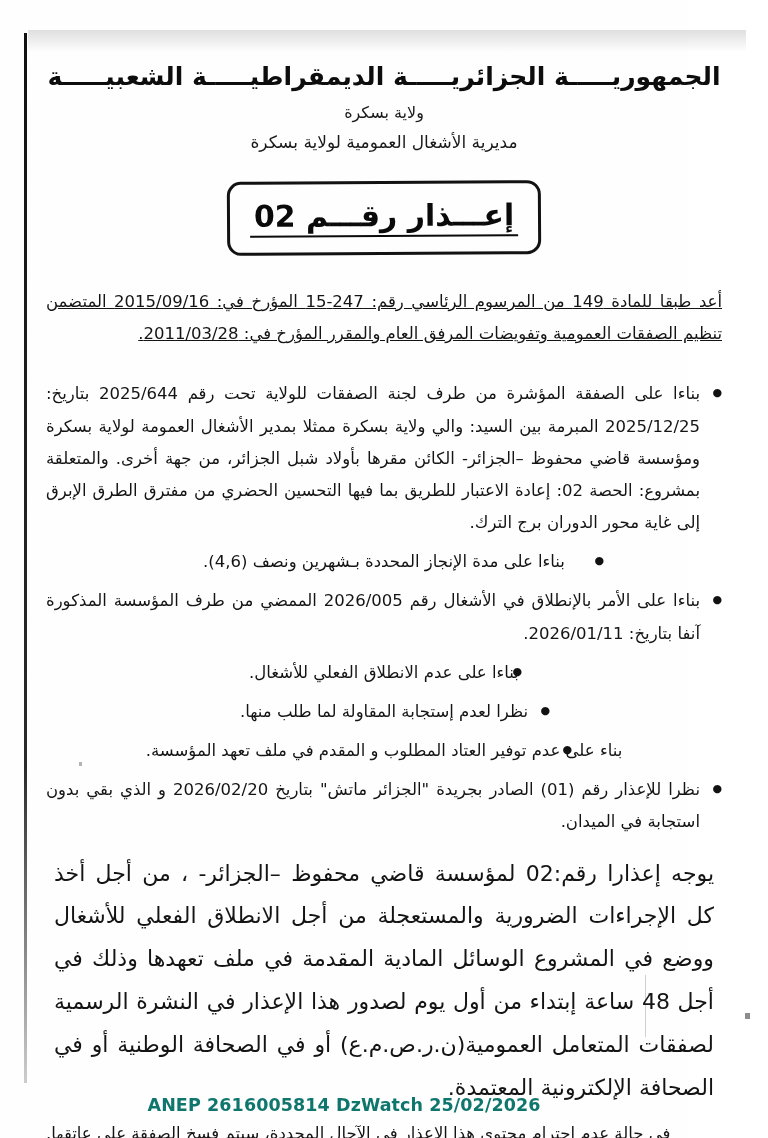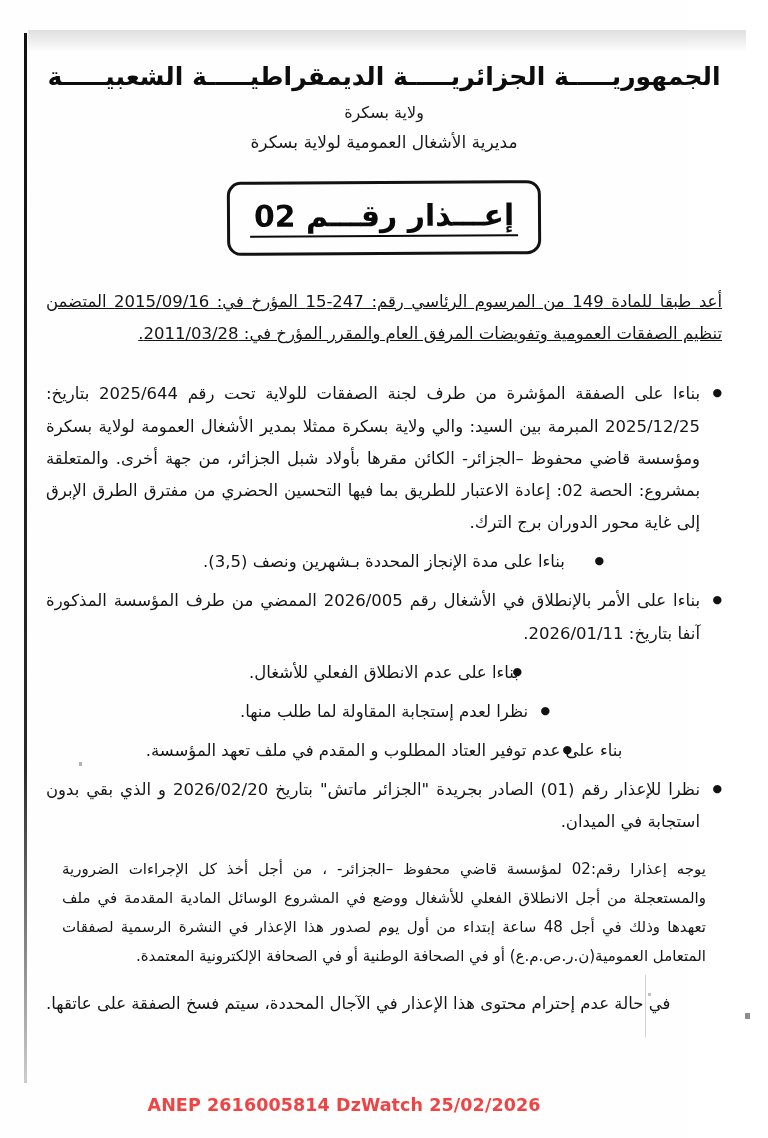--- a/index.html
+++ b/index.html
@@ -184,26 +184,26 @@
     text-align: center;
     text-align-last: center;
     padding-right: 0;
   }
   .bullet-item.short4::before { right: 172px; }
 
   .closing-block {
     margin-top: 14px;
   }
   .closing-para {
-    font-size: 15px;
+    font-size: 22px;
     line-height: 1.95;
     text-align: justify;
     text-align-last: right;
     color: #141414;
-    margin: 16px;
+    margin: 8px;
   }
   .closing-final {
     font-size: 16.5px;
     line-height: 1.95;
     text-align: left;
     color: #141414;
     margin: 2px 0 0 0;
   }
 
   
@@ -246,32 +246,32 @@
         <span class="title-text">إعـــذار رقـــم 02</span>
       </div>
     </div>
 
     <div class="body-block">
 
       <p class="para intro">أعد طبقا للمادة 149 من المرسوم الرئاسي رقم: 247-15 المؤرخ في: 2015/09/16 المتضمن تنظيم الصفقات العمومية وتفويضات المرفق العام والمقرر المؤرخ في: 2011/03/28.</p>
 
       <ul class="bullet-list">
         <li class="bullet-item">بناءا على الصفقة المؤشرة من طرف لجنة الصفقات للولاية تحت رقم 2025/644 بتاريخ: 2025/12/25 المبرمة بين السيد: والي ولاية بسكرة ممثلا بمدير الأشغال العمومة لولاية بسكرة ومؤسسة قاضي محفوظ –الجزائر- الكائن مقرها بأولاد شبل الجزائر، من جهة أخرى. والمتعلقة بمشروع: الحصة 02: إعادة الاعتبار للطريق بما فيها التحسين الحضري من مفترق الطرق الإبرق إلى غاية محور الدوران برج الترك.</li>
-        <li class="bullet-item short">بناءا على مدة الإنجاز المحددة بـشهرين ونصف (3,5).</li>
+        <li class="bullet-item short">بناءا على مدة الإنجاز المحددة بـشهرين ونصف (4,6).</li>
         <li class="bullet-item">بناءا على الأمر بالإنطلاق في الأشغال رقم 2026/005 الممضي من طرف المؤسسة المذكورة آنفا بتاريخ: 2026/01/11.</li>
         <li class="bullet-item short3">بناءا على عدم الانطلاق الفعلي للأشغال.</li>
         <li class="bullet-item short4">نظرا لعدم إستجابة المقاولة لما طلب منها.</li>
         <li class="bullet-item short2">بناء على عدم توفير العتاد المطلوب و المقدم في ملف تعهد المؤسسة.</li>
         <li class="bullet-item">نظرا للإعذار رقم (01) الصادر بجريدة "الجزائر ماتش" بتاريخ 2026/02/20 و الذي بقي بدون استجابة في الميدان.</li>
       </ul>
 
       <div class="closing-block">
         <p class="closing-para">يوجه إعذارا رقم:02 لمؤسسة قاضي محفوظ –الجزائر- ، من أجل أخذ كل الإجراءات الضرورية والمستعجلة من أجل الانطلاق الفعلي للأشغال ووضع في المشروع الوسائل المادية المقدمة في ملف تعهدها وذلك في أجل 48 ساعة إبتداء من أول يوم لصدور هذا الإعذار في النشرة الرسمية لصفقات المتعامل العمومية(ن.ر.ص.م.ع) أو في الصحافة الوطنية أو في الصحافة الإلكترونية المعتمدة.</p>
         <p class="closing-final">في حالة عدم إحترام محتوى هذا الإعذار في الآجال المحددة، سيتم فسخ الصفقة على عاتقها.</p>
       </div>
 
     </div>
   </div>
 
   <div class="anep-footer">
-    <span class="anep-text" style="color: #ef4444;">ANEP 2616005814 DzWatch 25/02/2026</span>
+    <span class="anep-text" style="color: #0f766e;">ANEP 2616005814 DzWatch 25/02/2026</span>
   </div>
 </div>
 
 </body></html>

